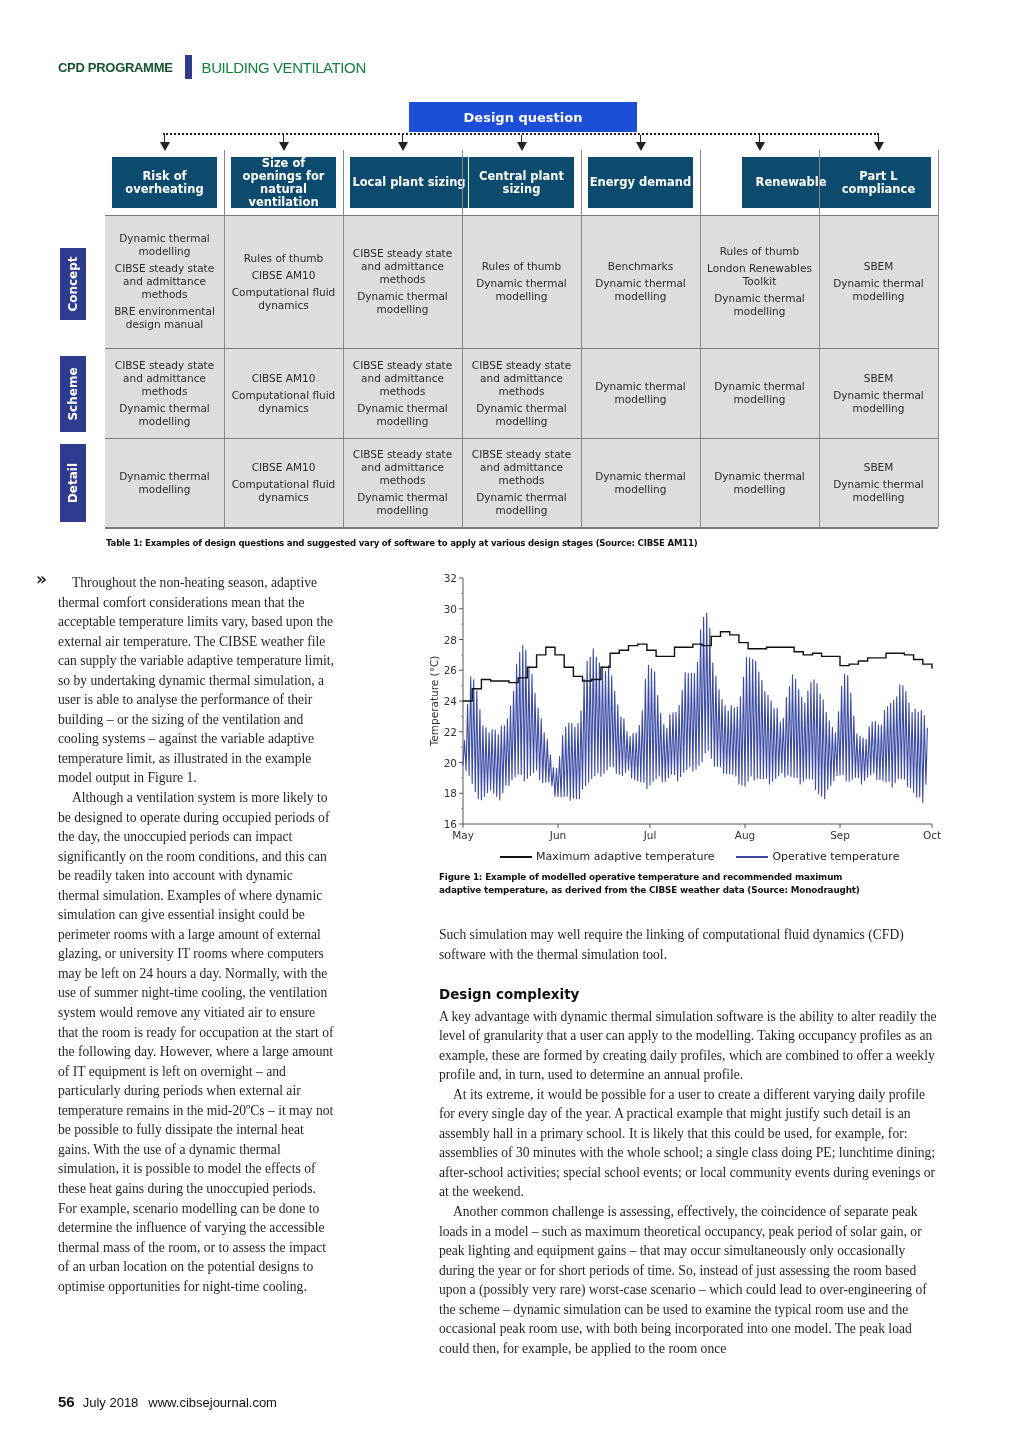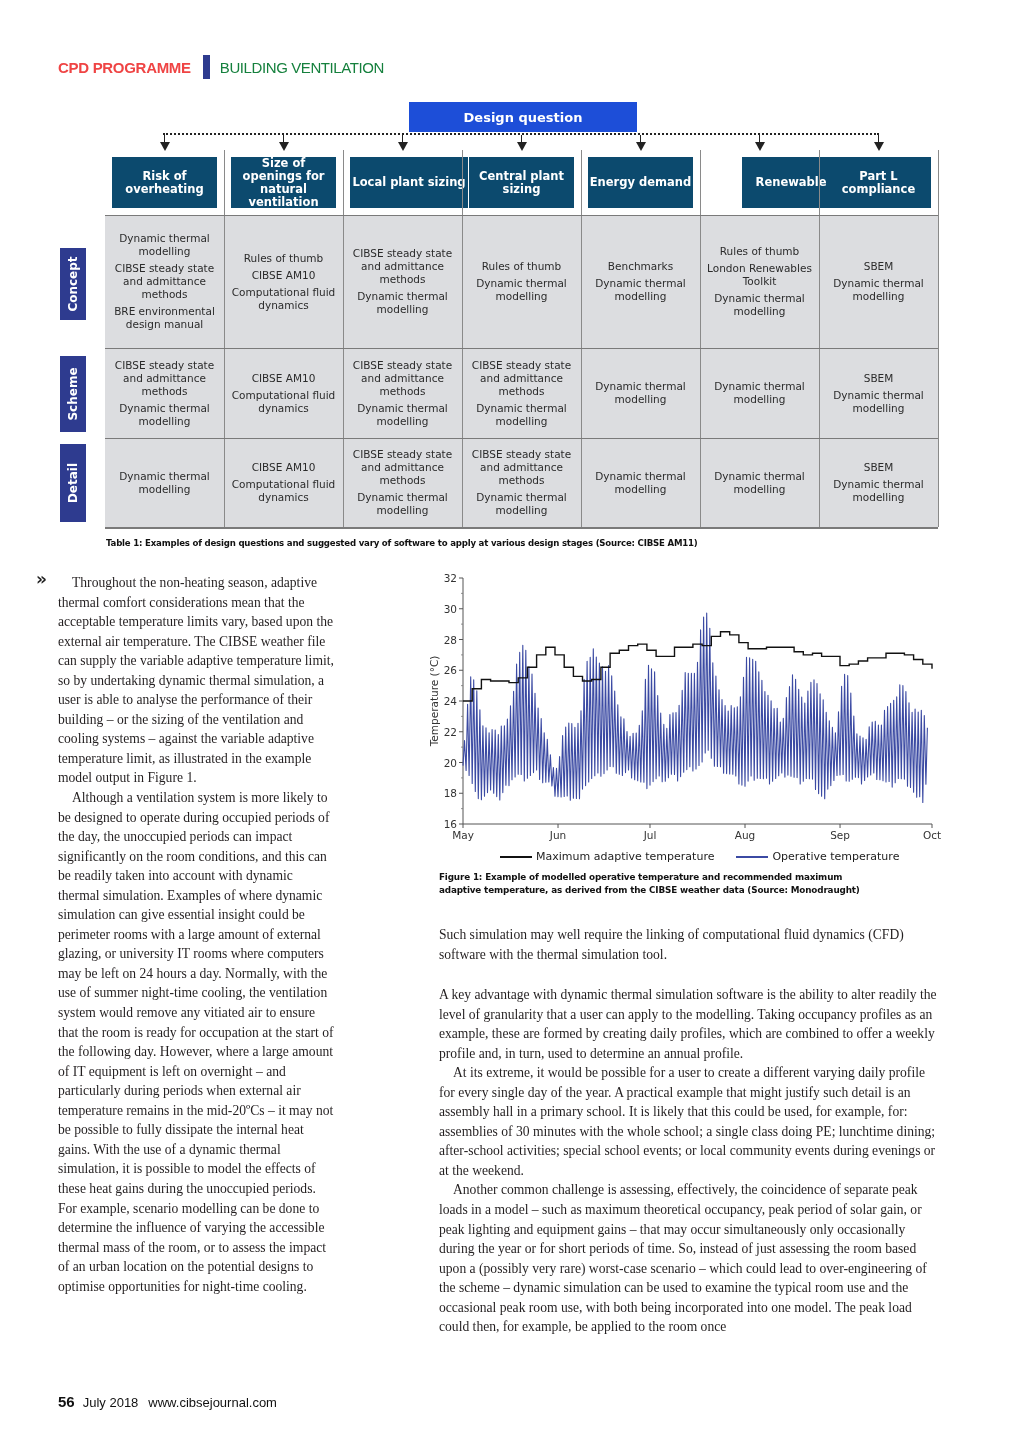--- a/index.html
+++ b/index.html
@@ -1,18 +1,18 @@
 <!DOCTYPE html>
 <html><head>
 <meta charset="utf-8">
 <style>
   html,body{margin:0;padding:0;background:#ffffff;}
   body{width:1024px;height:1448px;position:relative;overflow:hidden;font-family:"Liberation Serif",serif;color:#231f20;}
   .hdr{position:absolute;left:58px;top:55px;height:24px;display:flex;align-items:center;font-family:"Liberation Sans",sans-serif;}
-  .hdr .prog{font-weight:bold;font-size:15px;letter-spacing:-0.3px;color:#ef4444;}
+  .hdr .prog{font-weight:bold;font-size:13px;letter-spacing:-0.3px;color:#14532d;}
   .hdr .bar{width:7px;height:24px;background:#2e3b8f;margin:0 10px 0 12px;}
   .hdr .sect{font-size:15px;letter-spacing:-0.4px;color:#15803d;}
 
   .dq{position:absolute;left:409px;top:102px;width:228px;height:30px;background:#1d4ed8;color:#fff;font-family:"DejaVu Sans",sans-serif;font-weight:bold;font-size:13px;display:flex;align-items:center;justify-content:center;}
   .dotline{position:absolute;left:163px;top:133px;width:716px;border-top:2px dotted #222;}
   .arrow{position:absolute;top:135px;width:0;height:0;}
   .arrow .stem{position:absolute;left:-1px;top:0;width:1px;height:8px;background:#222;}
   .arrow .head{position:absolute;left:-5px;top:7px;border-left:5px solid transparent;border-right:5px solid transparent;border-top:9px solid #222;}
 
   .qbox{position:absolute;top:157px;height:51px;background:#0c4a6e;color:#fff;font-family:"DejaVu Sans",sans-serif;font-weight:bold;font-size:11.5px;line-height:13px;display:flex;align-items:center;justify-content:center;text-align:center;}
@@ -267,20 +267,21 @@
   <span style="margin-right:22px">Maximum adaptive temperature</span>
   <span class="sw" style="background:#3b4aa3"></span>
   <span>Operative temperature</span>
 </div>
 <div class="fcap">Figure 1: Example of modelled operative temperature and recommended maximum adaptive temperature, as derived from the CIBSE weather data (Source: Monodraught)</div>
 
 <div class="col rcol" style="top:925px">
   <p class="noind">Such simulation may well require the linking of computational fluid dynamics (CFD) software with the thermal simulation tool.</p>
 </div>
 <div class="col rcol" style="top:985px">
+  <h3>Design complexity</h3>
   <p class="noind">A key advantage with dynamic thermal simulation software is the ability to alter readily the level of granularity that a user can apply to the modelling. Taking occupancy profiles as an example, these are formed by creating daily profiles, which are combined to offer a weekly profile and, in turn, used to determine an annual profile.</p>
   <p>At its extreme, it would be possible for a user to create a different varying daily profile for every single day of the year. A practical example that might justify such detail is an assembly hall in a primary school. It is likely that this could be used, for example, for: assemblies of 30 minutes with the whole school; a single class doing PE; lunchtime dining; after-school activities; special school events; or local community events during evenings or at the weekend.</p>
   <p>Another common challenge is assessing, effectively, the coincidence of separate peak loads in a model – such as maximum theoretical occupancy, peak period of solar gain, or peak lighting and equipment gains – that may occur simultaneously only occasionally during the year or for short periods of time. So, instead of just assessing the room based upon a (possibly very rare) worst-case scenario – which could lead to over-engineering of the scheme – dynamic simulation can be used to examine the typical room use and the occasional peak room use, with both being incorporated into one model. The peak load could then, for example, be applied to the room once</p>
 </div>
 
 <div class="footer">
   <span class="pg">56</span>
   <span class="dt">July 2018</span>
   <span>www.cibsejournal.com</span>
 </div>

